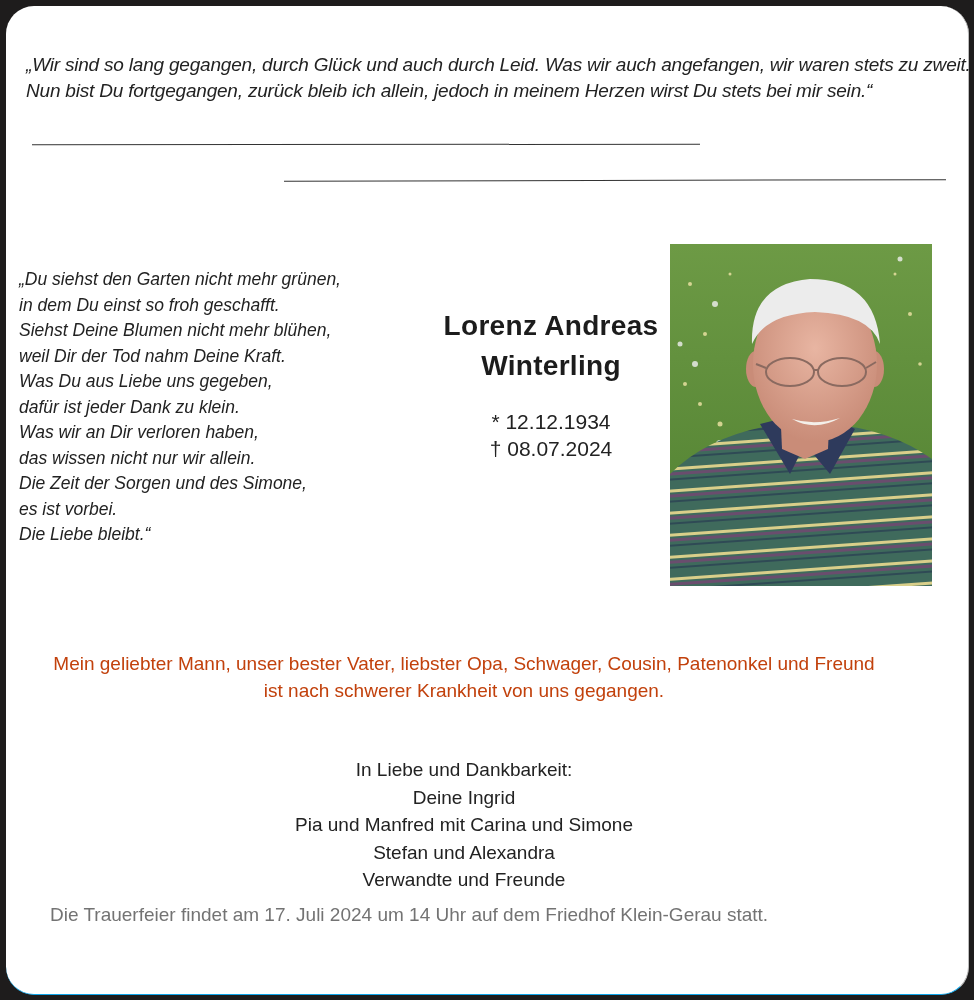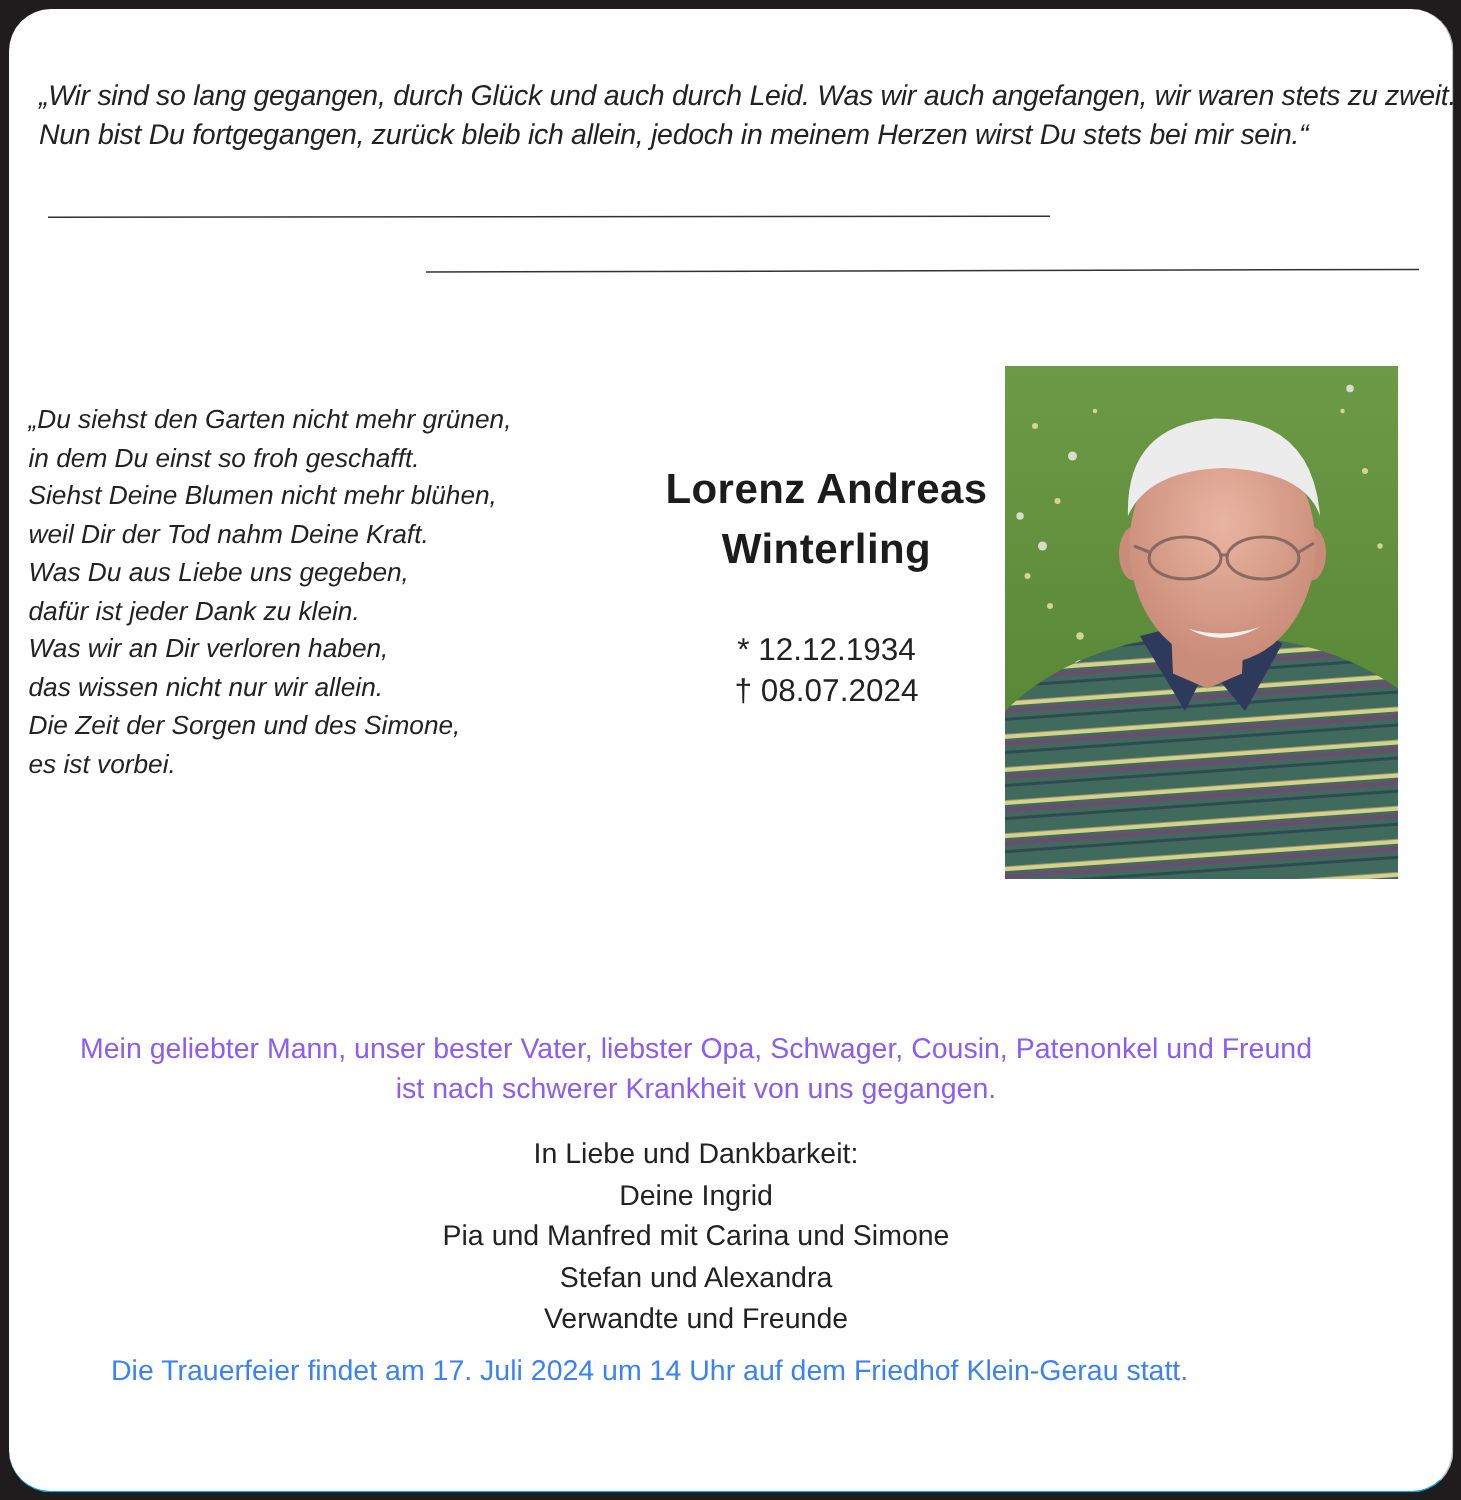--- a/index.html
+++ b/index.html
@@ -57,21 +57,21 @@
     text-align: center;
   }
   .name-line {
     font-weight: bold;
     font-size: 28px;
     line-height: 40px;
     color: #1c1c1c;
     letter-spacing: 0.3px;
   }
   .dates {
-    margin-top: 34px;
+    margin-top: 22px;
     font-size: 21px;
     line-height: 27px;
     color: #222;
   }
 
   .photo {
     position: absolute;
     left: 664px; top: 238px;
     width: 262px; height: 342px;
     overflow: hidden;
@@ -79,40 +79,39 @@
   }
   .photo svg { display: block; }
 
   .announcement {
     position: absolute;
     left: 0; top: 644px;
     width: 916px;
     text-align: center;
     font-size: 19px;
     line-height: 27px;
-    color: #8b5cf6;
-    margin-top: 36px;
+    color: #c2410c;
   }
   .signers {
     position: absolute;
     left: 0; top: 734px;
     width: 916px;
     text-align: center;
     font-size: 19px;
     line-height: 27.5px;
     color: #222;
     margin-top: 16px;
   }
   .funeral {
     position: absolute;
-    left: 68px; top: 896px;
+    left: 44px; top: 896px;
     width: 900px;
     font-size: 19px;
     line-height: 26px;
-    color: #3b82f6;
+    color: #737373;
     white-space: nowrap;
   }
 </style>
 </head>
 <body>
 
 <div class="page">
 
   <div class="top-quote">
     <div>„Wir sind so lang gegangen, durch Glück und auch durch Leid. Was wir auch angefangen, wir waren stets zu zweit.</div>
@@ -126,20 +125,21 @@
     <div>„Du siehst den Garten nicht mehr grünen,</div>
     <div>in dem Du einst so froh geschafft.</div>
     <div>Siehst Deine Blumen nicht mehr blühen,</div>
     <div>weil Dir der Tod nahm Deine Kraft.</div>
     <div>Was Du aus Liebe uns gegeben,</div>
     <div>dafür ist jeder Dank zu klein.</div>
     <div>Was wir an Dir verloren haben,</div>
     <div>das wissen nicht nur wir allein.</div>
     <div>Die Zeit der Sorgen und des Simone,</div>
     <div>es ist vorbei.</div>
+    <div>Die Liebe bleibt.“</div>
   </div>
 
   <div class="name-block">
     <div class="name-line">Lorenz Andreas</div>
     <div class="name-line">Winterling</div>
     <div class="dates">
       <div>* 12.12.1934</div>
       <div>† 08.07.2024</div>
     </div>
   </div>

